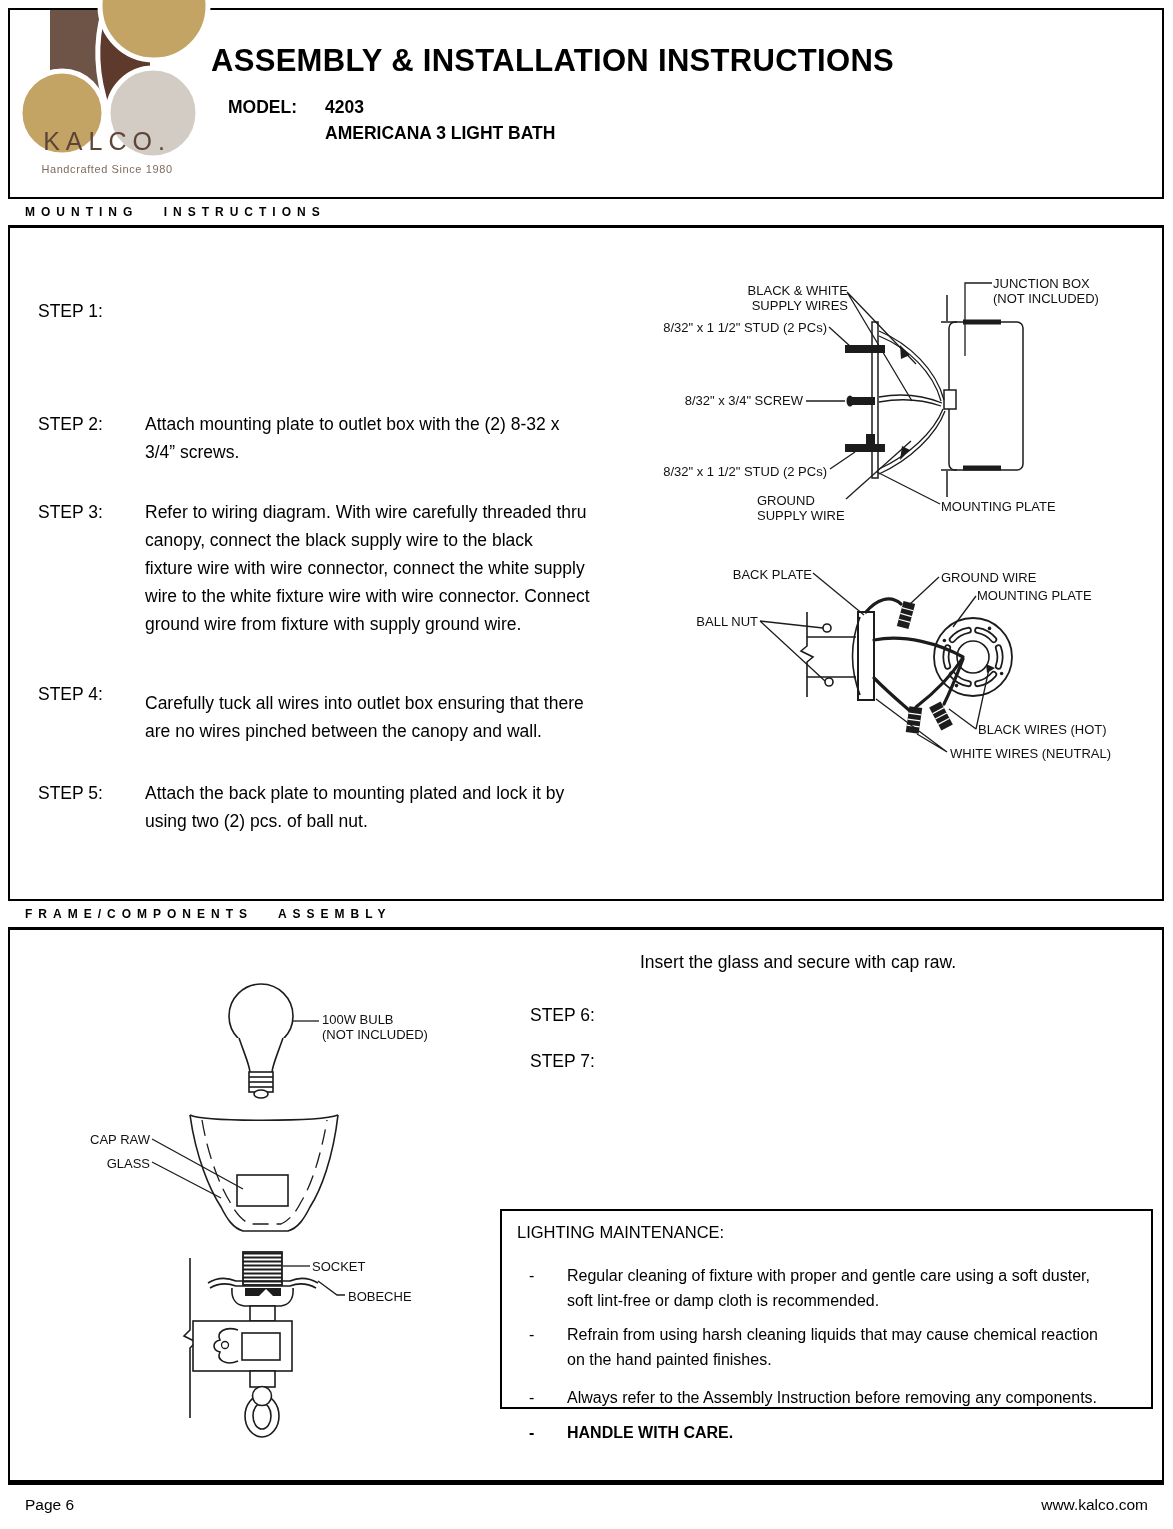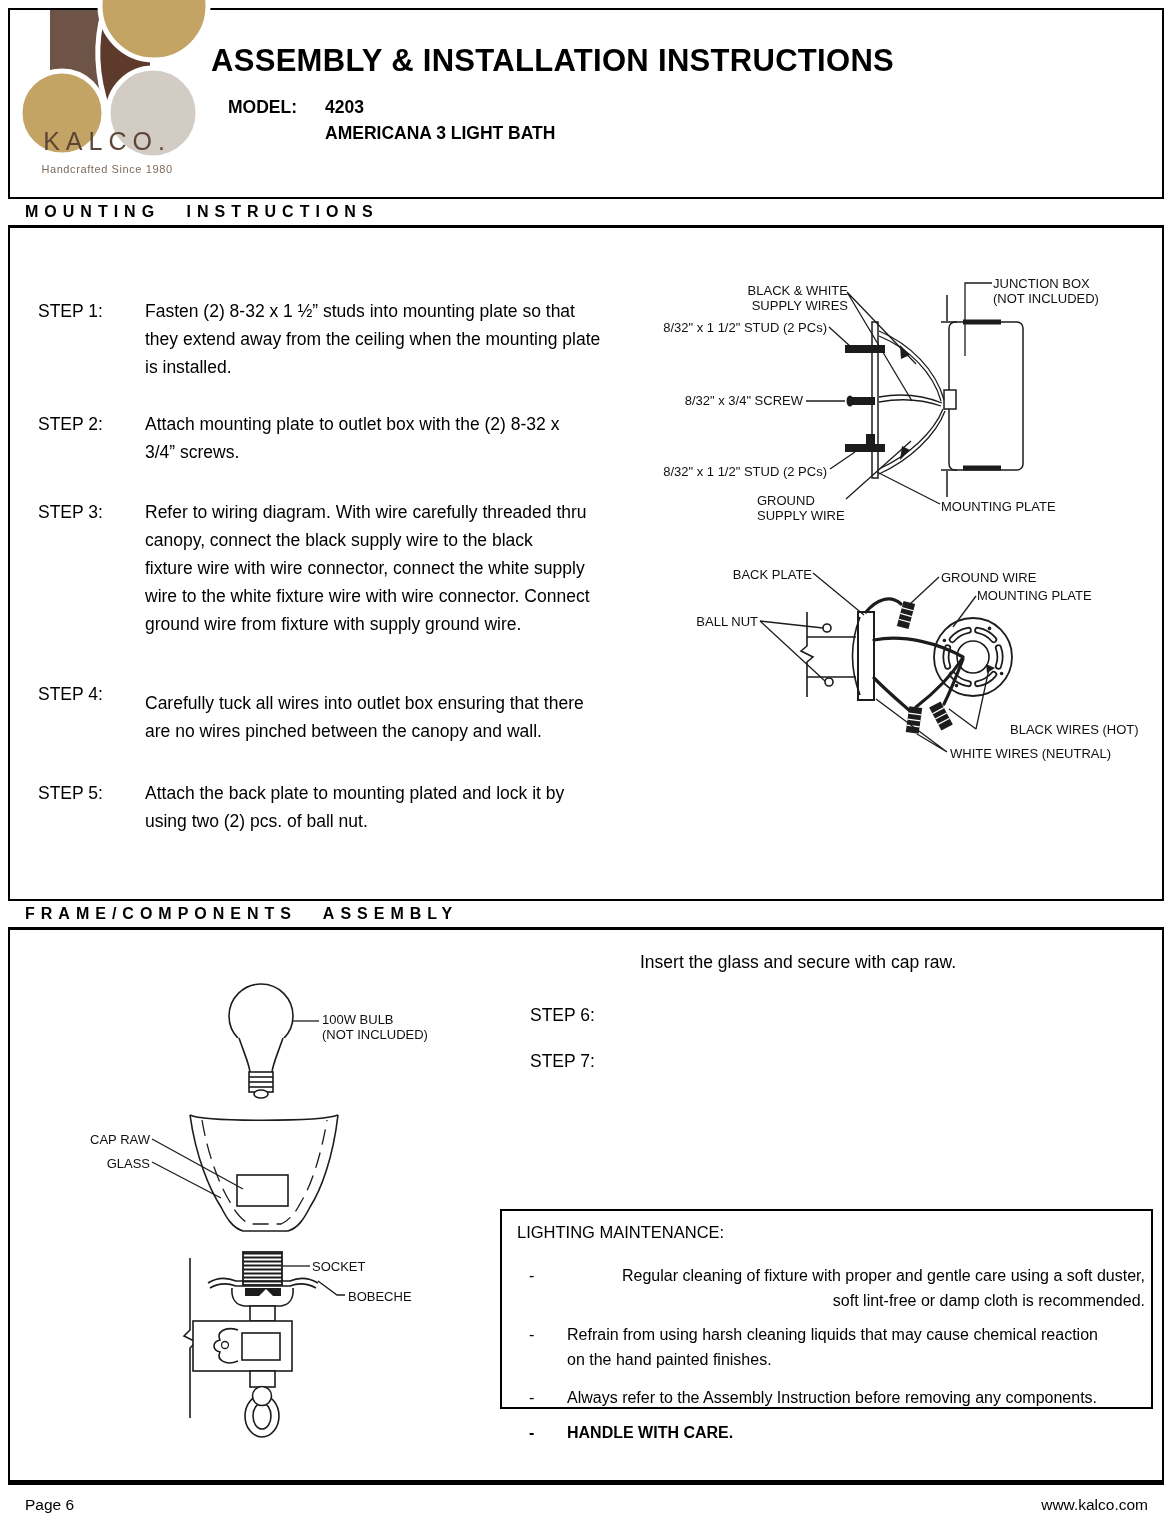--- a/index.html
+++ b/index.html
@@ -11,21 +11,21 @@
   #brand-word{position:absolute;left:28px;top:127px;width:158px;text-align:center;
         font-size:25px;letter-spacing:6px;color:#5d4437;}
   #brand-tagline{position:absolute;left:28px;top:163px;width:158px;text-align:center;
         font-size:11px;letter-spacing:.6px;color:#7d6b5e;}
   #doc-title{position:absolute;left:211px;top:43px;font-size:31px;font-weight:bold;letter-spacing:.3px;}
   .model-line{position:absolute;font-size:17.5px;font-weight:bold;}
   
   .band{position:absolute;left:8px;width:1156px;height:31px;border-top:2px solid #000;
         border-bottom:3px solid #000;box-sizing:border-box;background:#fff;
         display:flex;align-items:center;padding-left:17px;}
-  .band span{font-size:16px;font-weight:bold;letter-spacing:6px;word-spacing:16px;}
+  .band span{font-size:12px;font-weight:bold;letter-spacing:6px;word-spacing:16px;}
   
   .step-label{position:absolute;left:38px;width:100px;font-size:17.5px;line-height:28px;}
   .step-text{position:absolute;left:145px;width:545px;font-size:17.5px;line-height:28px;white-space:pre-line;}
   .fstep-label{position:absolute;left:530px;width:100px;font-size:17.5px;line-height:24px;}
   .fstep-text{position:absolute;left:640px;width:490px;font-size:17.5px;line-height:24px;white-space:pre-line;}
   
   .dlabel{position:absolute;font-size:13px;line-height:15px;white-space:nowrap;color:#111;}
   .ra{text-align:right;}
   
   #maint-box{position:absolute;left:500px;top:1209px;width:653px;height:200px;
@@ -57,23 +57,20 @@
   <div id="doc-title">ASSEMBLY &amp; INSTALLATION INSTRUCTIONS</div>
   <div class="model-line" style="left:228px;top:97px;">MODEL:</div>
   <div class="model-line" style="left:325px;top:97px;">4203</div>
   <div class="model-line" style="left:325px;top:123px;">AMERICANA  3 LIGHT BATH</div>
 
   <div class="band" style="top:197px;">
     <span>MOUNTING INSTRUCTIONS</span>
   </div>
 
   <div class="step-label" style="top:297px;">STEP 1:</div>
-  <div class="step-text" style="top:297px;">Fasten (2) 8-32 x 1 ½” studs into mounting plate so that
-they extend away from the ceiling when the mounting plate
-is installed.</div>
   <div class="step-label" style="top:410px;">STEP 2:</div>
   <div class="step-text" style="top:410px;">Attach mounting plate to outlet box with the (2) 8-32 x
 3/4” screws.</div>
   <div class="step-label" style="top:498px;">STEP 3:</div>
   <div class="step-text" style="top:498px;">Refer to wiring diagram. With wire carefully threaded thru
 canopy, connect the black supply wire to the black
 fixture wire with wire connector, connect the white supply
 wire to the white fixture wire with wire connector. Connect
 ground wire from fixture with supply ground wire.</div>
   <div class="step-label" style="top:680px;">STEP 4:</div>
@@ -219,21 +216,21 @@
       <path d="M976,596 L953,627"></path>
       <path d="M760,621 L823,628 M760,621 L825,681"></path>
       <path d="M976,729 L949,709 M976,729 L989,669"></path>
       <path d="M947,752 L917,734 M947,752 L876,699"></path>
     </g>
   </svg>
   <div class="dlabel ra" style="left:700px;top:567px;width:112px;">BACK PLATE</div>
   <div class="dlabel" style="left:941px;top:570px;">GROUND WIRE</div>
   <div class="dlabel" style="left:977px;top:588px;">MOUNTING PLATE</div>
   <div class="dlabel ra" style="left:650px;top:614px;width:108px;">BALL NUT</div>
-  <div class="dlabel" style="left:978px;top:722px;margin-left:32px;">BLACK WIRES (HOT)</div>
+  <div class="dlabel" style="left:978px;top:722px;">BLACK WIRES (HOT)</div>
   <div class="dlabel" style="left:950px;top:746px;">WHITE WIRES (NEUTRAL)</div>
 
   <div class="band" style="top:899px;">
     <span>FRAME/COMPONENTS ASSEMBLY</span>
   </div>
 
   <svg style="left:140px;top:975px;" width="340" height="470" viewBox="140 975 340 470">
     <defs>
       <pattern id="hx" width="4" height="4" patternUnits="userSpaceOnUse">
         <rect width="4" height="4" fill="#fff"></rect>
@@ -299,21 +296,21 @@
   <div class="dlabel" style="left:312px;top:1259px;">SOCKET</div>
   <div class="dlabel" style="left:348px;top:1289px;">BOBECHE</div>
 
   <div class="fstep-label" style="top:1003px;">STEP 6:</div>
   <div class="fstep-text" style="top:950px;">Insert the glass and secure with cap raw.</div>
   <div class="fstep-label" style="top:1049px;">STEP 7:</div>
 
   <div id="maint-box">
     <div id="maint-heading">LIGHTING MAINTENANCE:</div>
     <div class="maint-dash" style="top:52px;">-</div>
-    <div class="maint-item" style="top:52px;text-align:right;">Regular cleaning of fixture with proper and gentle care using a soft duster,
+    <div class="maint-item" style="top:52px;">Regular cleaning of fixture with proper and gentle care using a soft duster,
 soft lint-free or damp cloth is recommended.</div>
     <div class="maint-dash" style="top:111px;">-</div>
     <div class="maint-item" style="top:111px;">Refrain from using harsh cleaning liquids that may cause chemical reaction
 on the hand painted finishes.</div>
     <div class="maint-dash" style="top:174px;">-</div>
     <div class="maint-item" style="top:174px;">Always refer to the Assembly Instruction before removing any components.</div>
     <div class="maint-dash bold" style="top:209px;">-</div>
     <div class="maint-item bold" style="top:209px;">HANDLE WITH CARE.</div>
   </div>
 

